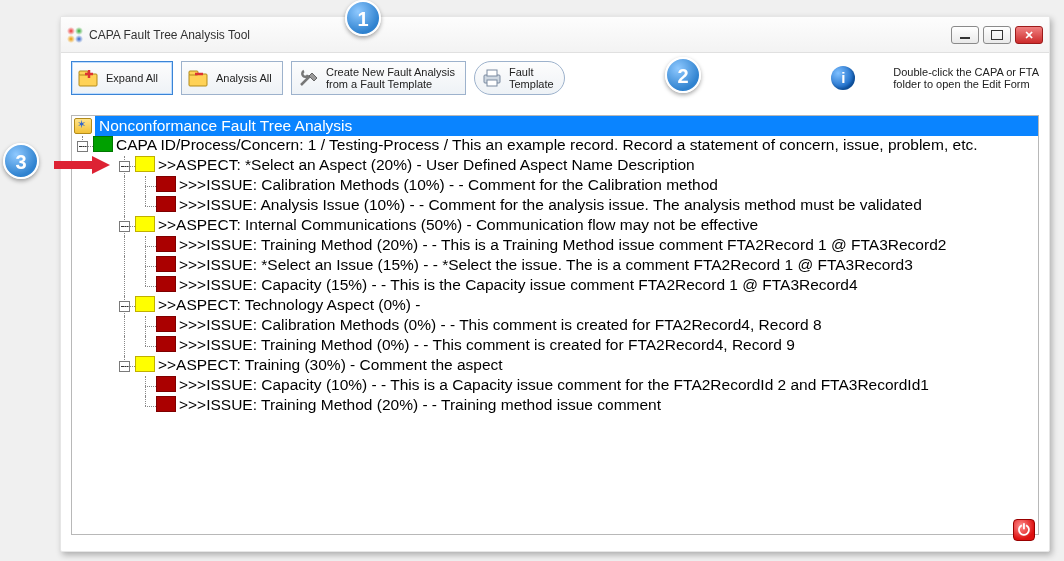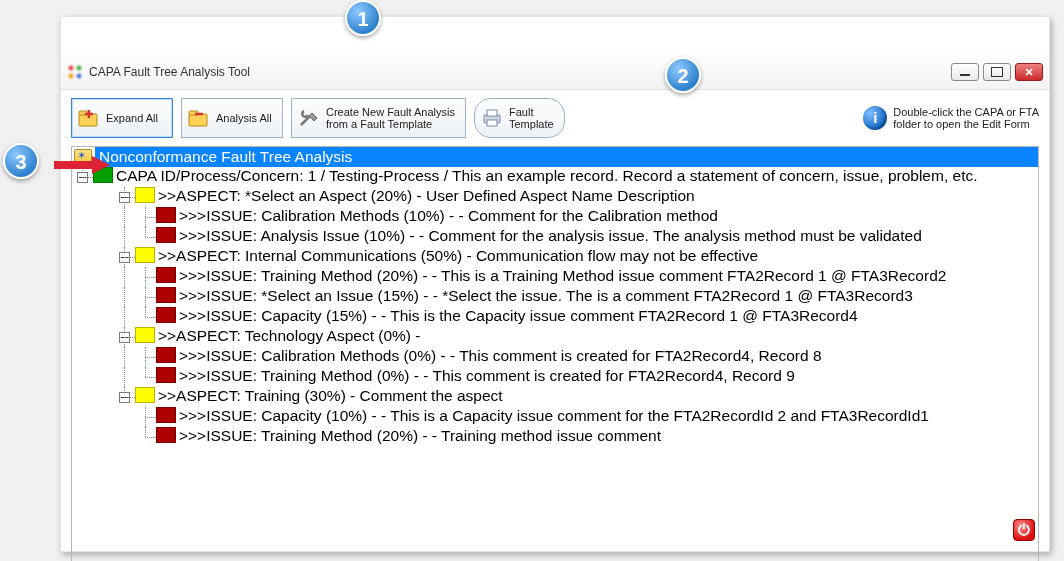--- a/index.html
+++ b/index.html
@@ -25,21 +25,20 @@
   }
   .titlebar {
     height: 36px;
     background: linear-gradient(#fdfdfd,#f3f3f3);
     border-bottom: 1px solid #e0e0e0;
     display: flex;
     align-items: center;
     padding: 0 6px;
     font-size: 12px;
     color: #333;
-    margin-top: 37px;
   }
   .titlebar .app-icon {
     width: 16px; height: 16px;
     margin-right: 6px;
     display:inline-block;
     background:
       radial-gradient(circle 3px at 4px 4px, #e33, transparent 4px),
       radial-gradient(circle 3px at 12px 4px, #3a3, transparent 4px),
       radial-gradient(circle 3px at 4px 12px, #e90, transparent 4px),
       radial-gradient(circle 3px at 12px 12px, #36c, transparent 4px);
@@ -65,43 +64,43 @@
     gap: 8px;
   }
   .tbtn {
     display:flex; align-items:center;
     gap:6px;
     border:1px solid #9db2cc;
     background: linear-gradient(#fdfdfd,#eef2f6);
     padding:4px 10px 4px 6px;
     font-size:11px;
     color:#222;
-    height:40px;
+    height:34px;
     min-width: 102px;
   }
   .tbtn.active { border:1px solid #3a84d6; box-shadow: inset 0 0 0 1px #bcdcff; }
   .tbtn .ticon {
     width:22px; height:20px; position:relative;
   }
   .tbtn .ticon svg { width:22px; height:20px; }
   .tbtn .lbltwo { line-height:12px; }
   .tbtn.wide { min-width: 170px; justify-content: flex-end; }
   .tbtn.fa { min-width: 90px; border-radius: 17px; }
   .toolbar .fill { flex:1; }
   .info { display:flex; align-items:center; gap:6px; font-size:11px; color:#222; }
   .info .iicon {
     width:24px; height:24px; border-radius:50%;
     background: radial-gradient(circle at 30% 30%, #7fc0ff, #1466c4 70%);
     color:#fff; font-weight:bold; text-align:center; line-height:24px; font-size:15px;
     box-shadow: inset -2px -2px 3px rgba(0,0,0,.25);
   }
-  .info .itxt { line-height:12px; }
+  .info .itxt { line-height:12px;margin-left:32px; }
 
   .treewrap {
-    margin: 0 10px 10px 10px;
+    margin: 12px 10px 10px 10px;
     border:1px solid #b8b8b8;
     height: 420px;
     position:relative;
     overflow:hidden;
     font-size: 15.5px;
     color:#000;
   }
   .rootrow {
     display:flex; align-items:center; height:20px;
   }

